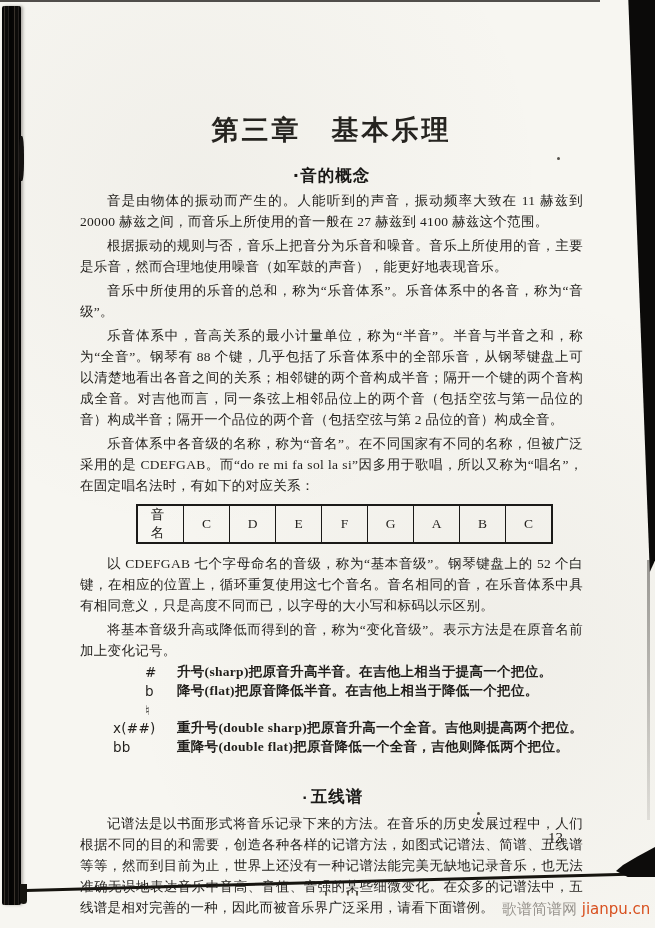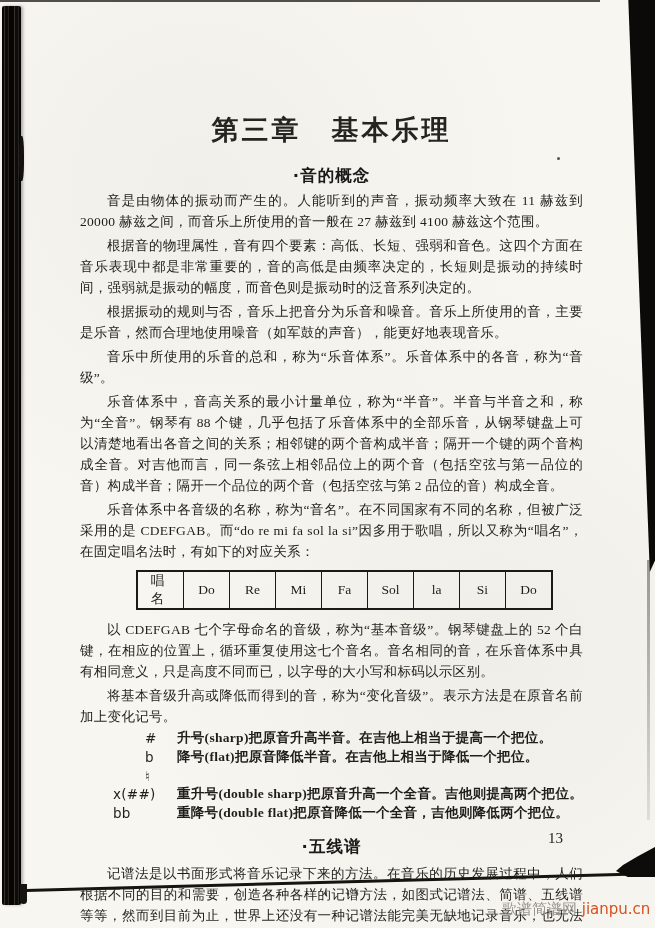--- a/index.html
+++ b/index.html
@@ -90,38 +90,37 @@
   <div class="speck" style="left:347px;top:890px;width:2px;height:6px;"></div>
   <div class="speck" style="left:356px;top:891px;width:2px;height:5px;"></div>
 
   <div class="content">
 
     <h1 class="title">第三章　基本乐理</h1>
 
     <h2 class="sec-heading">·音的概念</h2>
 
     <p class="para">音是由物体的振动而产生的。人能听到的声音，振动频率大致在 11 赫兹到 20000 赫兹之间，而音乐上所使用的音一般在 27 赫兹到 4100 赫兹这个范围。</p>
-    <p class="para">根据音的物理属性，音有四个要素：高低、长短、强弱和音色。这四个方面在音乐表现中都是非常重要的，音的高低是由频率决定的，长短则是振动的持续时间，强弱就是振动的幅度，而音色则是振动时的泛音系列决定的。</p>
     <p class="para">根据振动的规则与否，音乐上把音分为乐音和噪音。音乐上所使用的音，主要是乐音，然而合理地使用噪音（如军鼓的声音），能更好地表现音乐。</p>
     <p class="para">音乐中所使用的乐音的总和，称为“乐音体系”。乐音体系中的各音，称为“音级”。</p>
     <p class="para">乐音体系中，音高关系的最小计量单位，称为“半音”。半音与半音之和，称为“全音”。钢琴有 88 个键，几乎包括了乐音体系中的全部乐音，从钢琴键盘上可以清楚地看出各音之间的关系；相邻键的两个音构成半音；隔开一个键的两个音构成全音。对吉他而言，同一条弦上相邻品位上的两个音（包括空弦与第一品位的音）构成半音；隔开一个品位的两个音（包括空弦与第 2 品位的音）构成全音。</p>
     <p class="para">乐音体系中各音级的名称，称为“音名”。在不同国家有不同的名称，但被广泛采用的是 CDEFGAB。而“do re mi fa sol la si”因多用于歌唱，所以又称为“唱名”，在固定唱名法时，有如下的对应关系：</p>
 
     <table class="notes">
       <tbody>
-      <tr>
-        <td class="rowlabel">唱 名</td>
-        <td>Do</td>
-        <td>Re</td>
-        <td>Mi</td>
-        <td>Fa</td>
-        <td>Sol</td>
-        <td>la</td>
-        <td>Si</td>
-        <td>Do</td>
+          <tr>
+        <td class="rowlabel">音 名</td>
+        <td>C</td>
+        <td>D</td>
+        <td>E</td>
+        <td>F</td>
+        <td>G</td>
+        <td>A</td>
+        <td>B</td>
+        <td>C</td>
       </tr>
     </tbody>
       </table>
 
     <p class="para">以 CDEFGAB 七个字母命名的音级，称为“基本音级”。钢琴键盘上的 52 个白键，在相应的位置上，循环重复使用这七个音名。音名相同的音，在乐音体系中具有相同意义，只是高度不同而已，以字母的大小写和标码以示区别。</p>
     <p class="para">将基本音级升高或降低而得到的音，称为“变化音级”。表示方法是在原音名前加上变化记号。</p>
 
     <div class="acc-list">
       <div class="acc-row">
         <span class="acc-sym">#</span>
@@ -137,21 +136,21 @@
       <div class="acc-row wide">
         <span class="acc-sym">x(##)</span>
         <span class="acc-desc">重升号(double sharp)把原音升高一个全音。吉他则提高两个把位。</span>
       </div>
       <div class="acc-row wide">
         <span class="acc-sym">bb</span>
         <span class="acc-desc">重降号(double flat)把原音降低一个全音，吉他则降低两个把位。</span>
       </div>
     </div>
 
-    <h2 class="sec-heading" style="margin-top:13px;">·五线谱</h2>
+    <h2 class="sec-heading" style="margin-top:29px;font-family:Liberation Mono, monospace;">·五线谱</h2>
 
     <p class="para" style="margin-top:5px;">记谱法是以书面形式将音乐记录下来的方法。在音乐的历史发展过程中，人们根据不同的目的和需要，创造各种各样的记谱方法，如图式记谱法、简谱、五线谱等等，然而到目前为止，世界上还没有一种记谱法能完美无缺地记录音乐，也无法准确无误地表达音乐中音高、音值、音强的某些细微变化。在众多的记谱法中，五线谱是相对完善的一种，因此而被音乐界广泛采用，请看下面谱例。</p>
 
   </div>
 
   <div class="page-number">13</div>
 
   <div class="watermark">
     <span class="wm-site">歌谱简谱网</span>
     <span class="wm-url">jianpu.cn</span>

